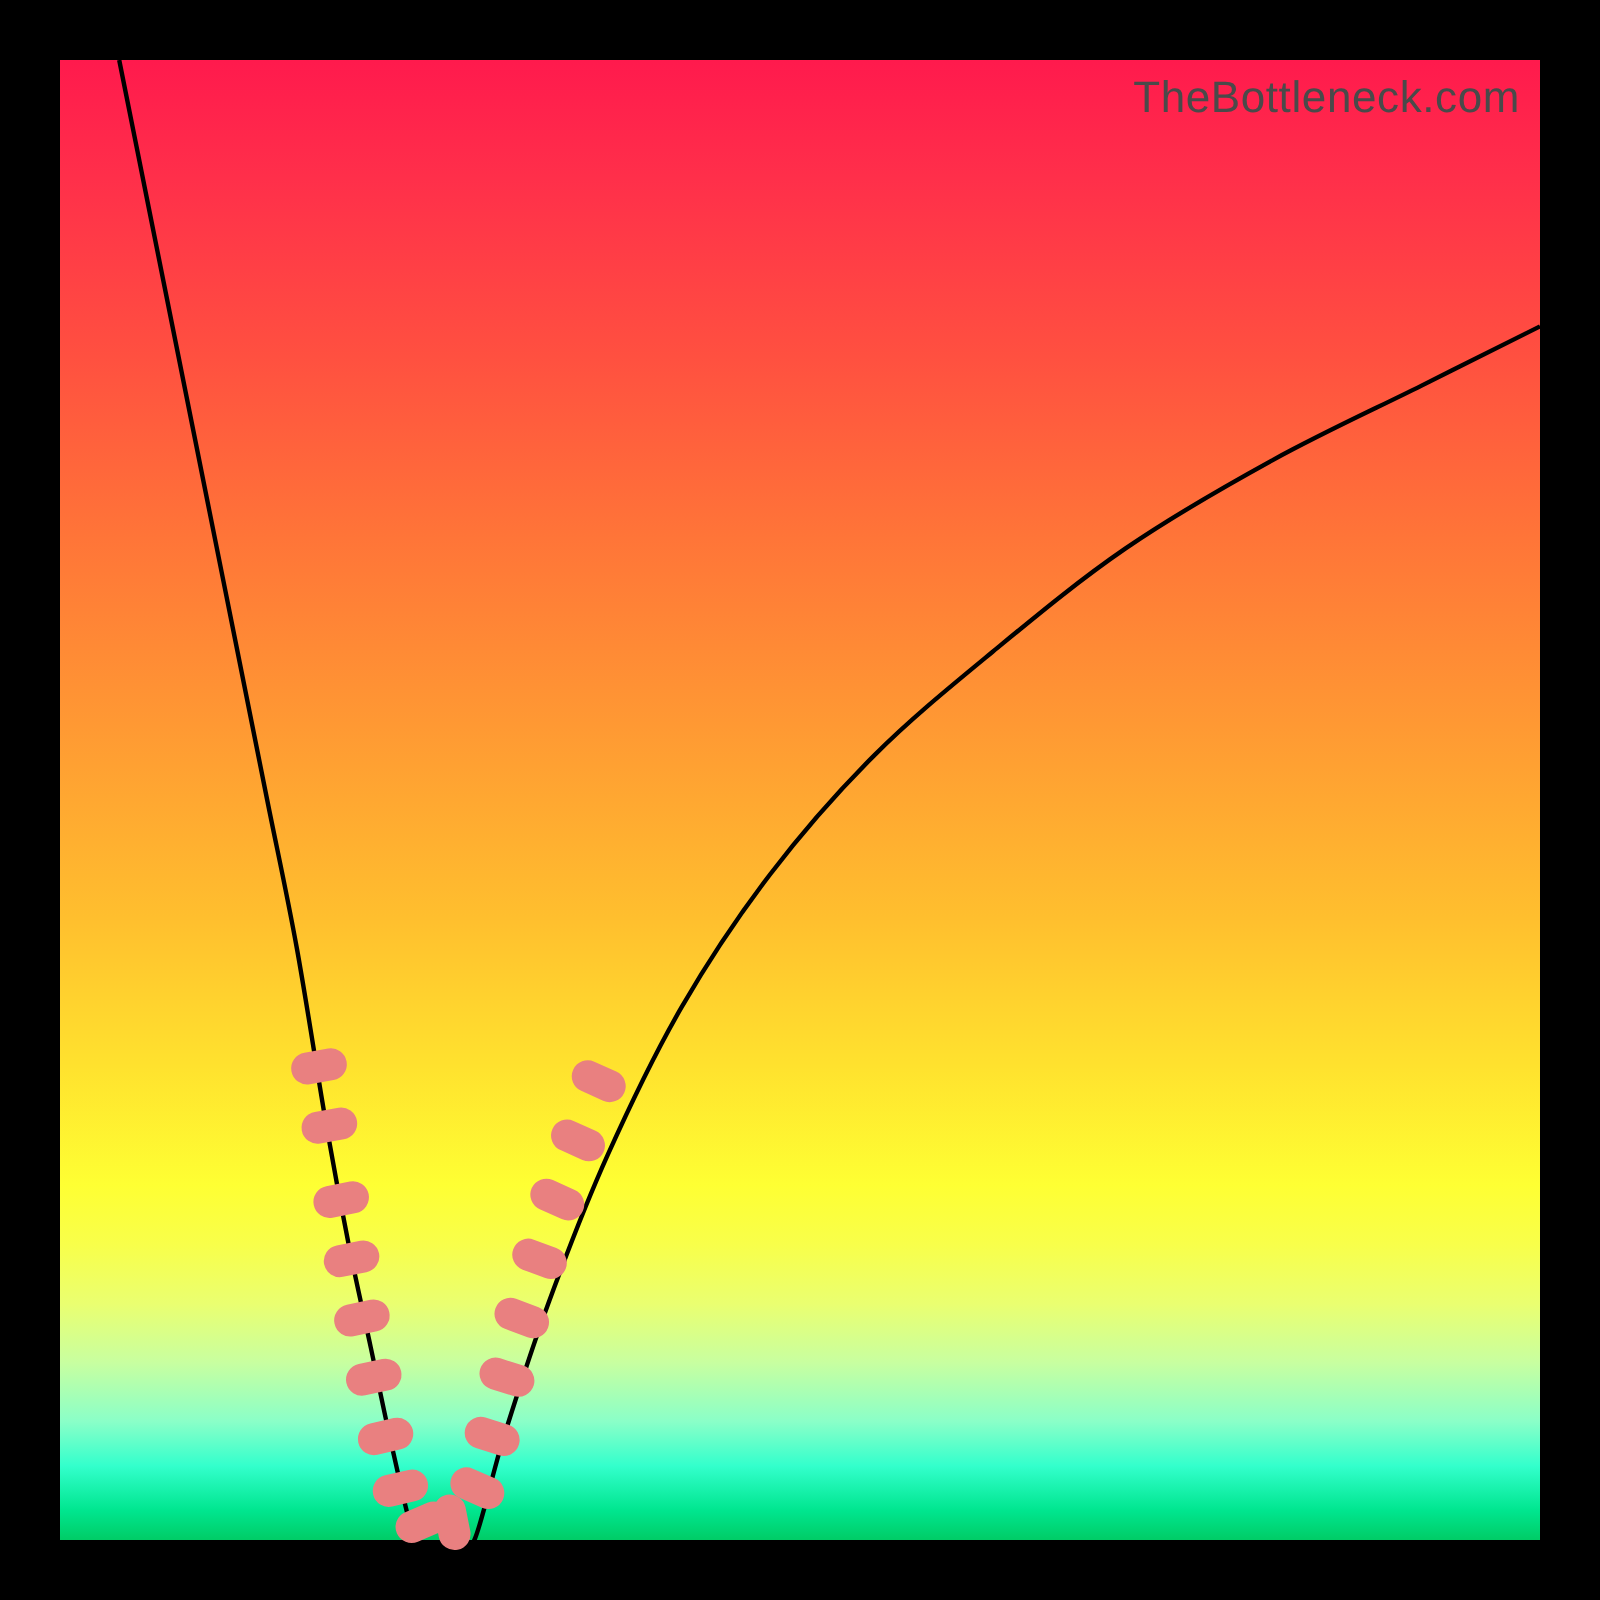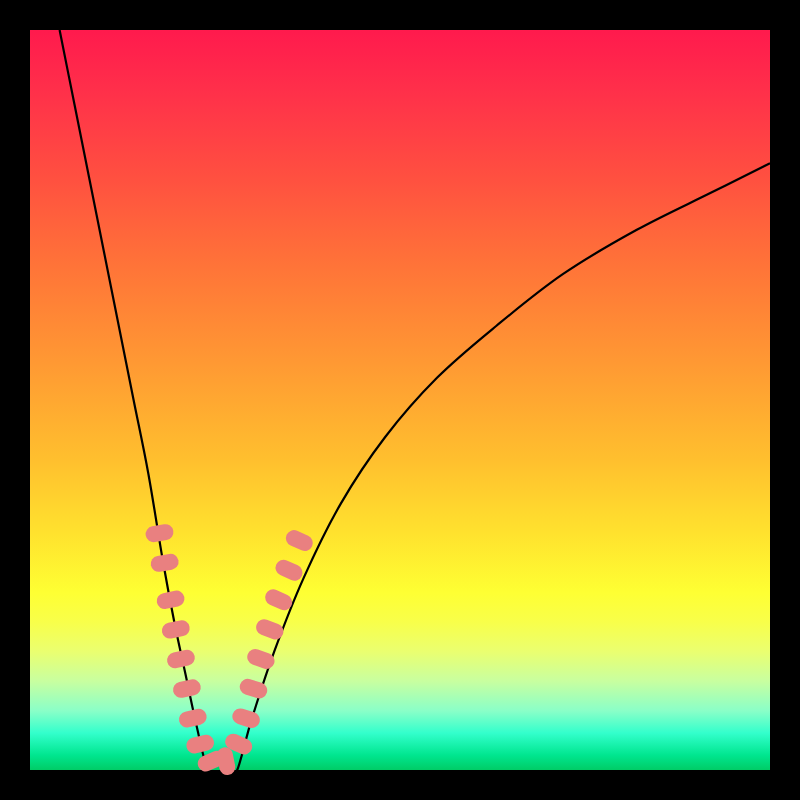--- a/index.html
+++ b/index.html
@@ -73,20 +73,21 @@
     stroke: none;
   }
 </style>
 </head>
 <body>
 
 <div class="frame">
 
   <div class="plot-area">
 
+    <div class="watermark">TheBottleneck.com</div>
 
     <svg class="curve" viewBox="0 0 740 740" preserveAspectRatio="none">
       <path id="curve-path" class="curve-path" d="M 29.60 0.00 C 32.07 12.33, 39.47 49.33, 44.40 74.00 C 49.33 98.67, 54.27 123.33, 59.20 148.00 C 64.13 172.67, 69.07 197.33, 74.00 222.00 C 78.93 246.67, 83.87 271.33, 88.80 296.00 C 93.73 320.67, 98.67 345.33, 103.60 370.00 C 108.53 394.67, 113.47 416.87, 118.40 444.00 C 123.33 471.13, 128.88 508.13, 133.20 532.80 C 137.52 557.47, 140.60 573.50, 144.30 592.00 C 148.00 610.50, 151.70 626.53, 155.40 643.80 C 159.10 661.07, 162.80 679.57, 166.50 695.60 C 170.20 711.63, 174.27 732.23, 177.60 740.00 C 180.93 747.77, 184.01 741.73, 186.48 742.22 C 188.95 742.71, 190.43 742.96, 192.40 742.96 C 194.37 742.96, 195.85 742.71, 198.32 742.22 C 200.79 741.73, 203.25 749.00, 207.20 740.00 C 211.15 731.00, 215.83 707.93, 222.00 688.20 C 228.17 668.47, 235.57 645.03, 244.20 621.60 C 252.83 598.17, 262.70 572.27, 273.80 547.60 C 284.90 522.93, 297.23 497.03, 310.80 473.60 C 324.37 450.17, 339.17 427.97, 355.20 407.00 C 371.23 386.03, 388.50 366.30, 407.00 347.80 C 425.50 329.30, 445.23 313.27, 466.20 296.00 C 487.17 278.73, 509.37 260.23, 532.80 244.20 C 556.23 228.17, 582.13 213.37, 606.80 199.80 C 631.47 186.23, 658.60 173.90, 680.80 162.80 C 703.00 151.70, 730.13 138.13, 740.00 133.20"></path>
       <g id="beads-group">
           <rect x="-8" y="-14" width="16" height="28" rx="8" class="bead" transform="translate(129.50 503.20) rotate(80.1)"></rect>
           <rect x="-8" y="-14" width="16" height="28" rx="8" class="bead" transform="translate(134.68 532.80) rotate(80.1)"></rect>
           <rect x="-8" y="-14" width="16" height="28" rx="8" class="bead" transform="translate(140.60 569.80) rotate(78.7)"></rect>
           <rect x="-8" y="-14" width="16" height="28" rx="8" class="bead" transform="translate(145.78 599.40) rotate(78.7)"></rect>
           <rect x="-8" y="-14" width="16" height="28" rx="8" class="bead" transform="translate(150.96 629.00) rotate(77.9)"></rect>
           <rect x="-8" y="-14" width="16" height="28" rx="8" class="bead" transform="translate(156.88 658.60) rotate(77.9)"></rect>

